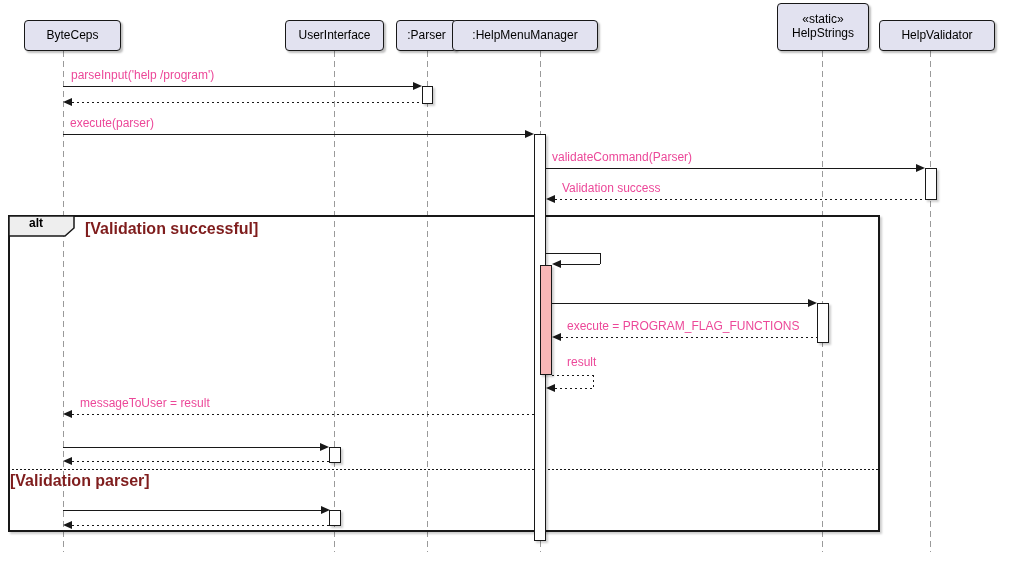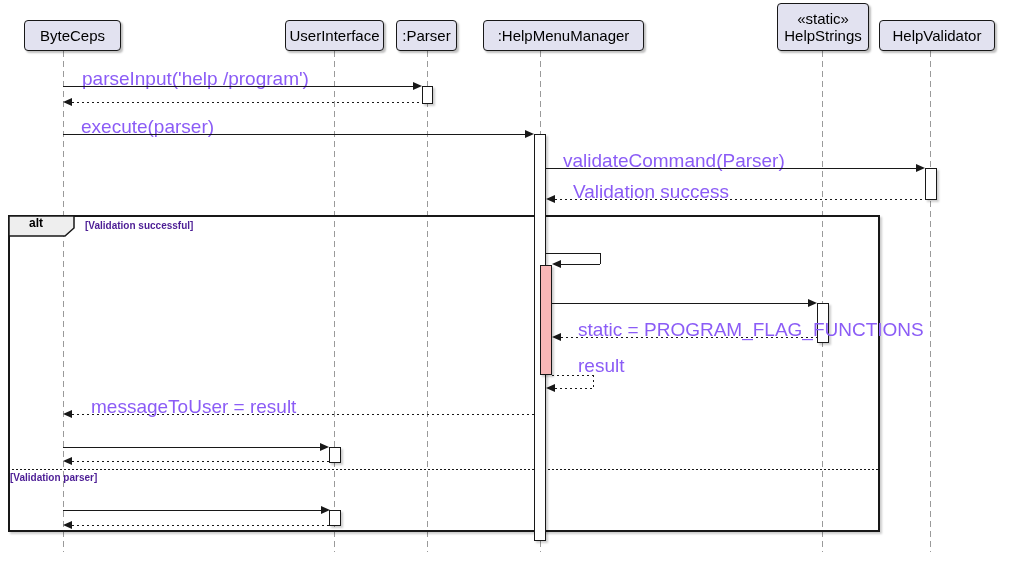--- a/index.html
+++ b/index.html
@@ -3,41 +3,41 @@
 <meta charset="utf-8">
 <style>
   html,body{margin:0;padding:0;background:#ffffff;font-family:"Liberation Sans",sans-serif;}
   #canvas{position:relative;width:1011px;height:561px;background:#ffffff;overflow:hidden;}
 
   .lifeline{position:absolute;width:1px;top:51px;height:501px;
     background:repeating-linear-gradient(180deg,#9a9a9a 0 6px,transparent 6px 10px);}
 
   .part{position:absolute;top:20px;height:31px;background:#E2E2F0;border:1.5px solid #181818;
     border-radius:4px;display:flex;align-items:center;justify-content:center;
-    font-size:15px;color:#000;box-sizing:border-box;box-shadow:2px 2px 2px rgba(0,0,0,.25);
+    font-size:12px;color:#000;box-sizing:border-box;box-shadow:2px 2px 2px rgba(0,0,0,.25);
     text-align:center;line-height:1.15;}
 
   .act{position:absolute;width:12px;background:#ffffff;border:1px solid #181818;
     box-sizing:border-box;box-shadow:2px 2px 2px rgba(0,0,0,.2);}
   .act.pink{background:#F8B7B7;}
 
   .lh{position:absolute;height:1px;background:#181818;}
   .lhd{position:absolute;height:1px;
     background:repeating-linear-gradient(90deg,#181818 0 2px,transparent 2px 5px);}
   .lv{position:absolute;width:1px;background:#181818;}
   .lvd{position:absolute;width:1px;
     background:repeating-linear-gradient(180deg,#181818 0 2px,transparent 2px 5px);}
 
   .arr-r{position:absolute;width:0;height:0;border-top:4px solid transparent;
     border-bottom:4px solid transparent;border-left:9px solid #181818;}
   .arr-l{position:absolute;width:0;height:0;border-top:4px solid transparent;
     border-bottom:4px solid transparent;border-right:9px solid #181818;}
 
-  .msg{position:absolute;font-size:19px;color:#8b5cf6;white-space:nowrap;margin-left:11px;}
-  .guard{position:absolute;font-size:10px;font-weight:bold;color:#4c1d95;white-space:nowrap;}
+  .msg{position:absolute;font-size:12px;color:#ec4899;white-space:nowrap;}
+  .guard{position:absolute;font-size:16px;font-weight:bold;color:#7f1d1d;white-space:nowrap;}
 
   .frag{position:absolute;left:8px;top:215px;width:872px;height:317px;
     border:2px solid #181818;box-sizing:border-box;box-shadow:2px 2px 2px rgba(0,0,0,.2);}
   .frag-op-label{position:absolute;left:8px;top:216px;width:56px;text-align:center;
     font-size:12px;font-weight:bold;color:#000;}
 </style>
 </head>
 <body>
 
 <div id="canvas">
@@ -81,21 +81,21 @@
   <div class="lhd" style="left:555px;top:199px;width:370px"></div>
 
   <div class="lh" style="left:546px;top:253px;width:54px"></div>
   <div class="lv" style="left:600px;top:253px;height:11px"></div>
   <div class="lh" style="left:561px;top:264px;width:39px"></div>
   <div class="arr-l" style="left:552px;top:260px"></div>
 
   <div class="lh" style="left:552px;top:303px;width:256px"></div>
   <div class="arr-r" style="left:808px;top:299px"></div>
 
-  <span class="msg" style="left:567px;top:319px">static = PROGRAM_FLAG_FUNCTIONS</span>
+  <span class="msg" style="left:567px;top:319px">execute = PROGRAM_FLAG_FUNCTIONS</span>
   <div class="arr-l" style="left:552px;top:333px"></div>
   <div class="lhd" style="left:561px;top:337px;width:256px"></div>
 
   <span class="msg" style="left:567px;top:355px">result</span>
   <div class="lhd" style="left:552px;top:375px;width:41px"></div>
   <div class="lvd" style="left:593px;top:375px;height:13px"></div>
   <div class="lhd" style="left:555px;top:388px;width:38px"></div>
   <div class="arr-l" style="left:546px;top:384px"></div>
 
   <span class="msg" style="left:80px;top:396px">messageToUser = result</span>
@@ -123,21 +123,21 @@
 
   <div class="part" style="left:24px;width:97px">
     <span>ByteCeps</span>
   </div>
   <div class="part" style="left:285px;width:99px">
     <span>UserInterface</span>
   </div>
   <div class="part" style="left:396px;width:61px">
     <span>:Parser</span>
   </div>
-  <div class="part" style="left:483px;width:161px">
+  <div class="part" style="left:452px;width:146px">
     <span>:HelpMenuManager</span>
   </div>
   <div class="part" style="left:777px;width:92px;top:3px;height:48px;flex-direction:column">
     <span>«static»</span>
     <span>HelpStrings</span>
   </div>
   <div class="part" style="left:879px;width:116px">
     <span>HelpValidator</span>
   </div>
 

